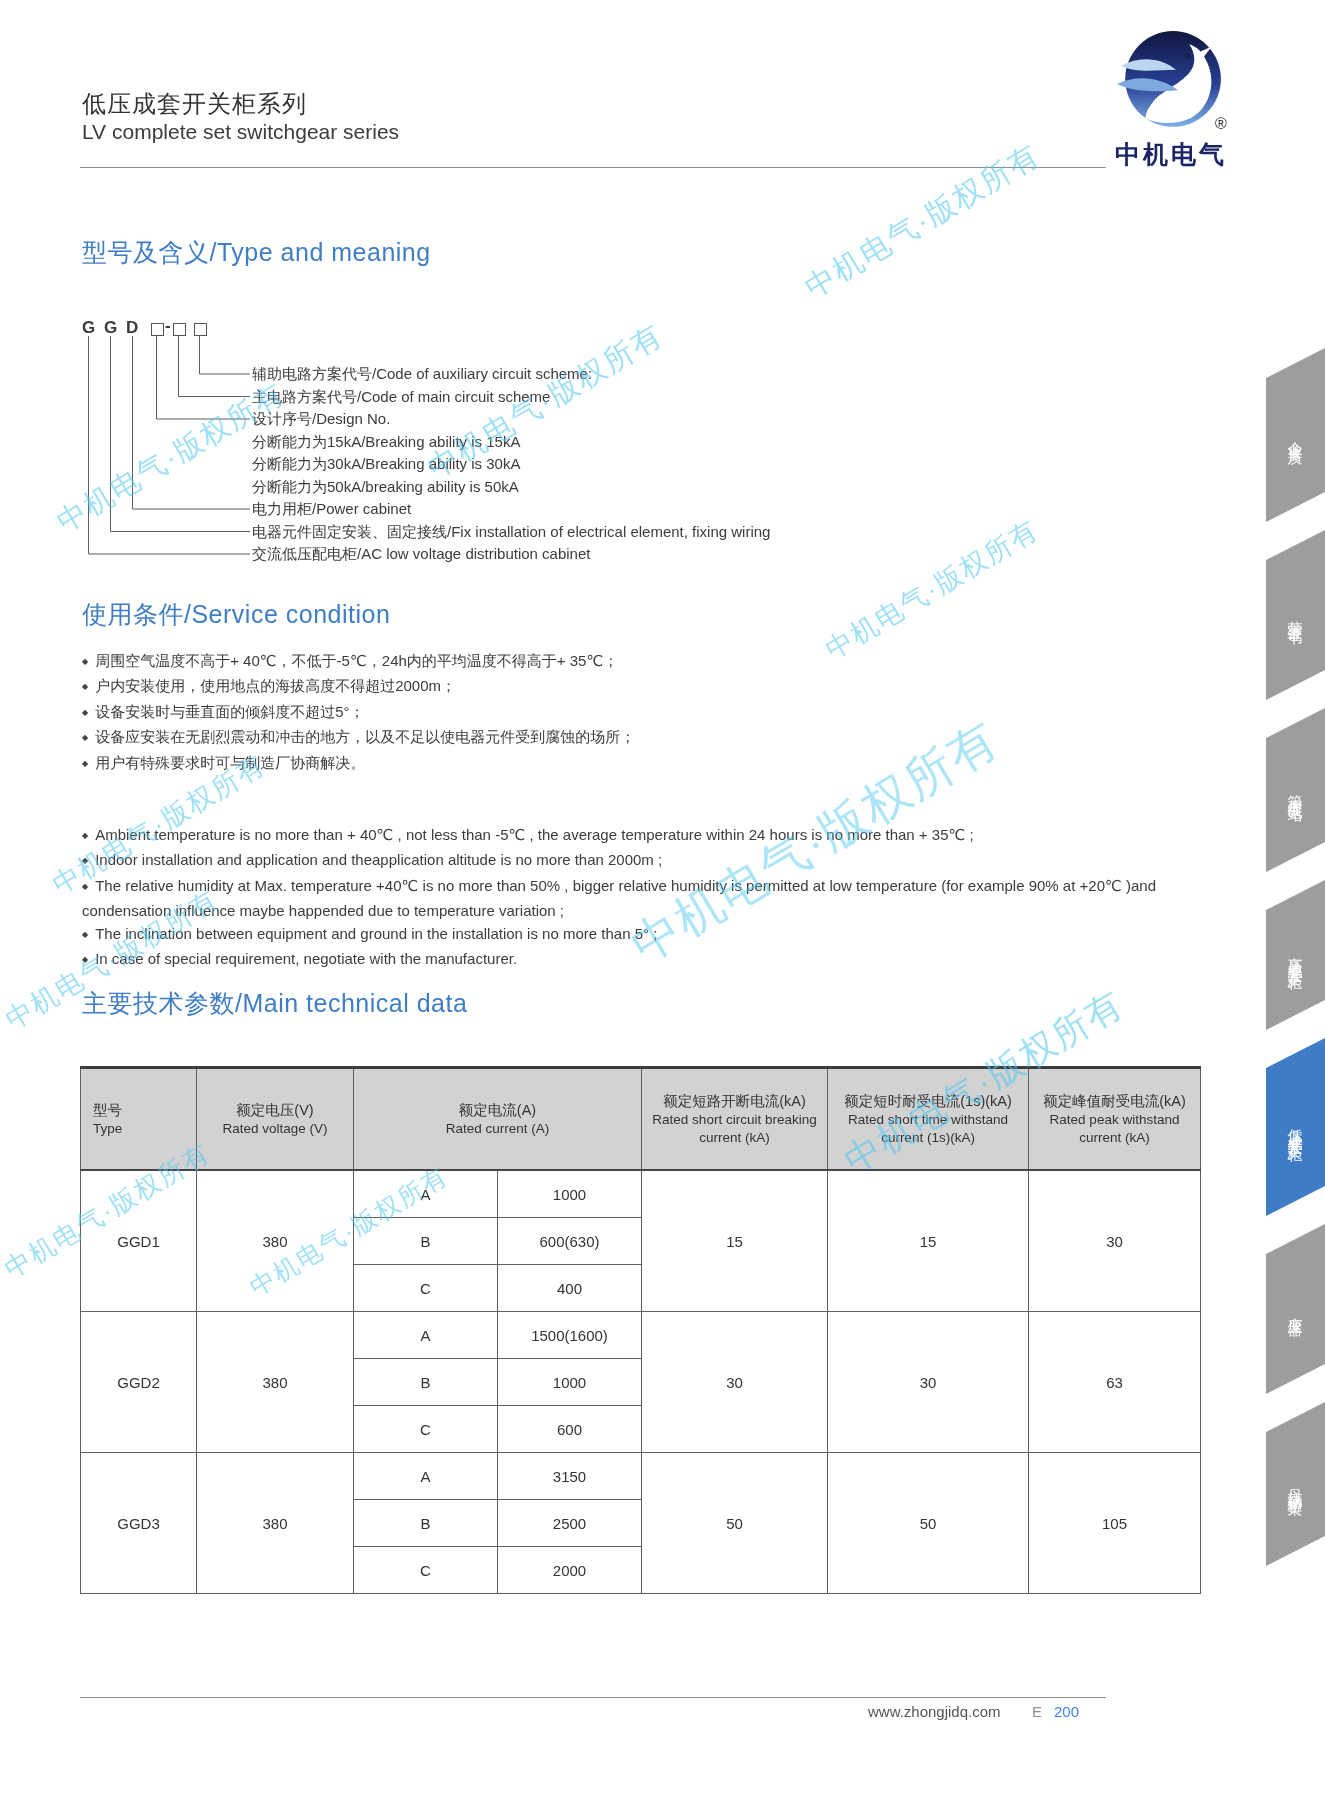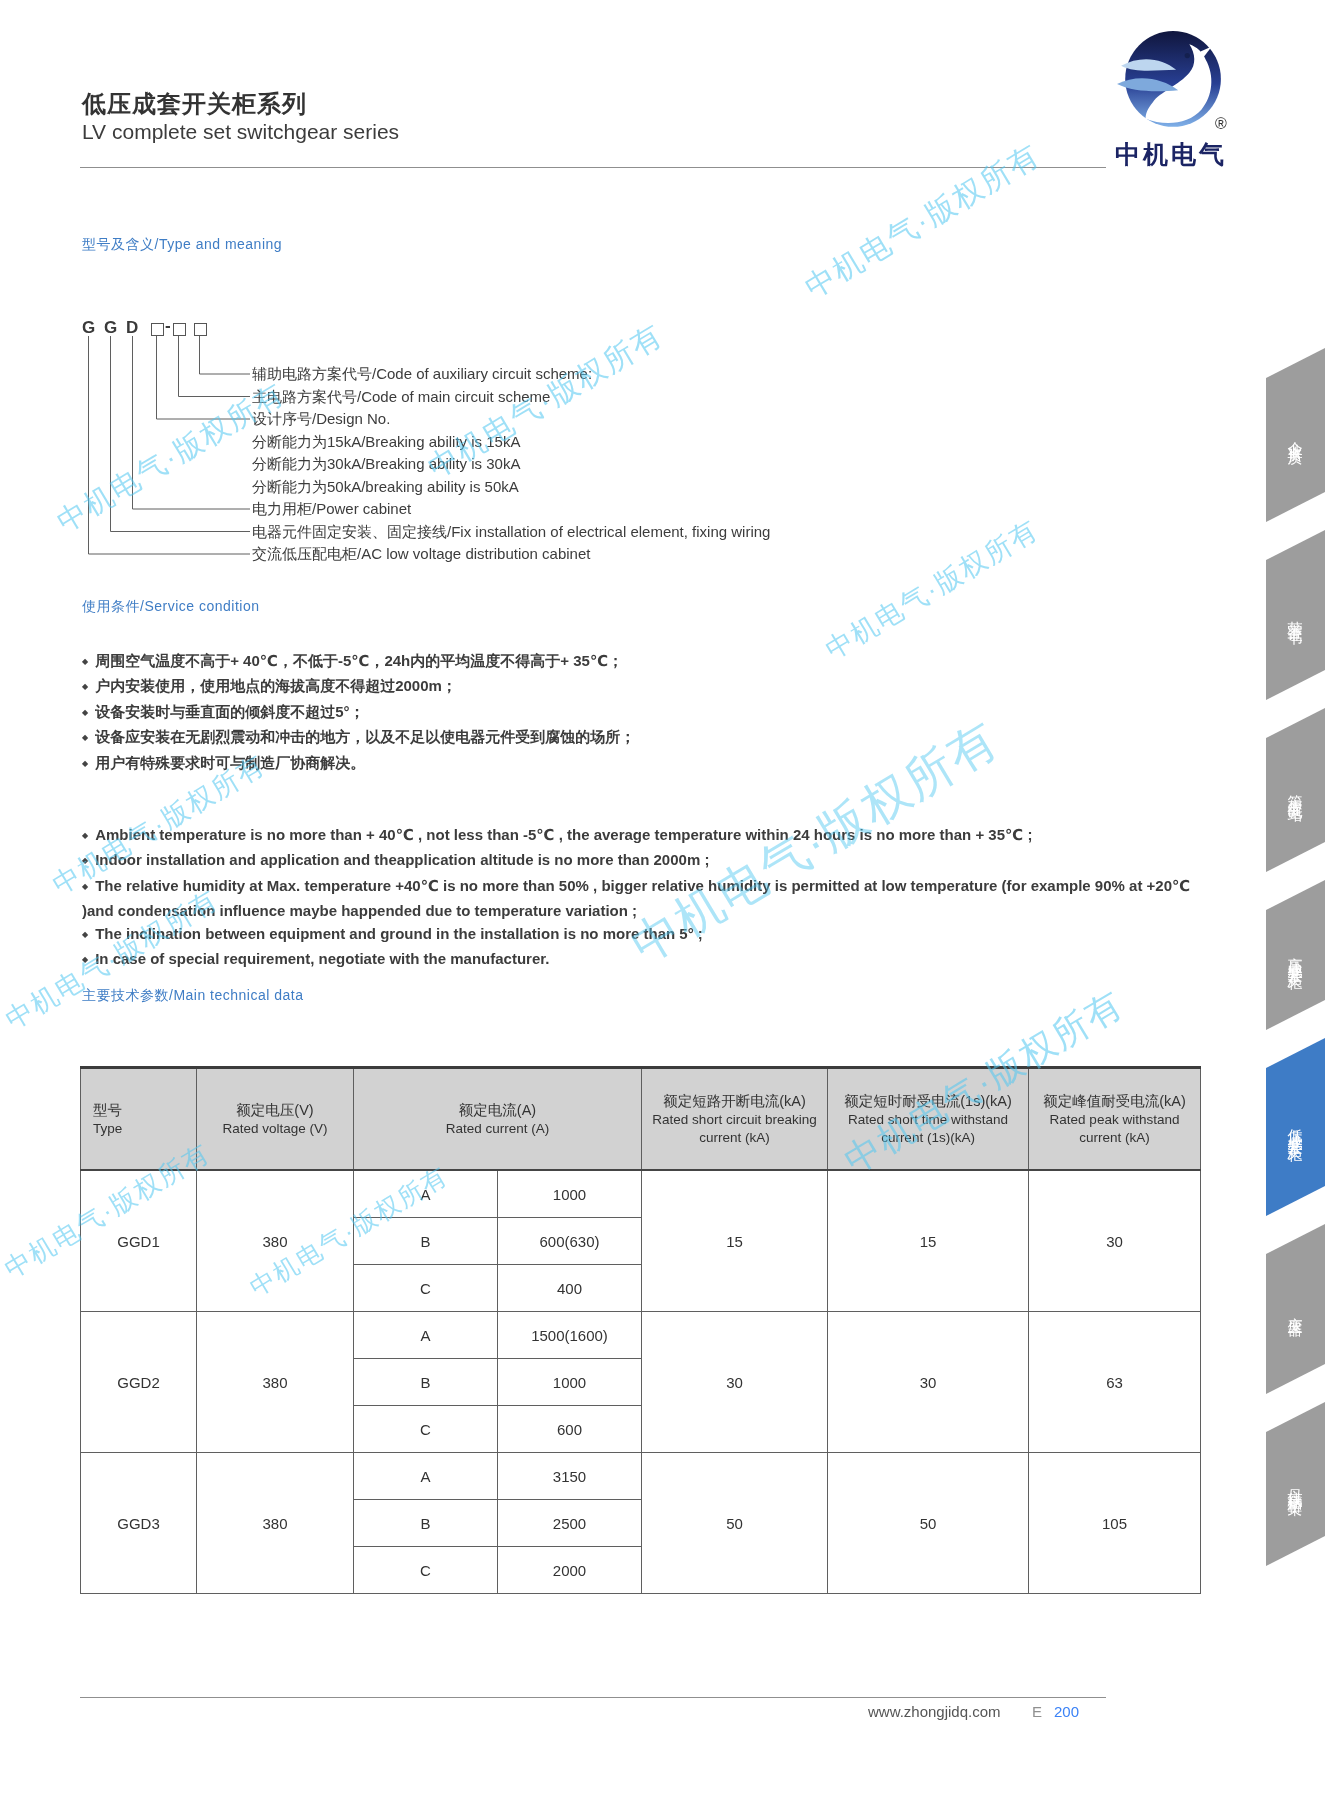--- a/index.html
+++ b/index.html
@@ -1,42 +1,42 @@
 <!DOCTYPE html>
 <html><head>
 <meta charset="utf-8">
 <style>
   html,body{margin:0;padding:0;background:#e8e8e8;}
   .page{position:relative;width:1325px;height:1800px;background:#fff;overflow:hidden;
         font-family:"Liberation Sans","DejaVu Sans",sans-serif;color:#3a3a3a;}
   .abs{position:absolute;}
 
   
-  .title-cn{left:82px;top:88px;font-size:24px;font-weight:700;color:#333;letter-spacing:1px;}
+  .title-cn{left:82px;top:88px;font-size:24px;font-weight:400;color:#333;letter-spacing:1px;}
   .title-en{left:82px;top:120px;font-size:21px;color:#3c3c3c;text-align:center;}
   .header-rule{left:80px;top:167px;width:1026px;height:1px;background:#8f8f8f;}
 
   
   .logo{left:1115px;top:25px;width:140px;height:150px;}
   .logo-reg{position:absolute;left:100px;top:90px;font-size:16px;color:#333;}
   .logo-text{position:absolute;left:0px;top:113px;width:135px;font-size:25px;font-weight:bold;
              color:#1b2464;letter-spacing:3px;white-space:nowrap;}
 
   
-  .sec-head{font-size:14px;color:#3f7dc5;letter-spacing:0.5px;text-align:right;}
+  .sec-head{font-size:25px;color:#3f7dc5;letter-spacing:0.5px;text-align:right;}
 
   
   .code-sym{position:absolute;top:318px;font-size:17px;font-weight:600;color:#3a3a3a;}
   .code-box{position:absolute;top:323px;width:11px;height:11px;border:1px solid #555;}
   .diagram-labels{left:252px;top:363px;width:860px;}
   .diagram-labels .row{height:22.5px;line-height:22.5px;font-size:15px;color:#3c3c3c;white-space:nowrap;}
 
   
   .bullets{width:1115px;margin:0;padding:0;list-style:none;}
-  .bullets li{line-height:22.4px;font-size:15px;color:#3c3c3c;font-weight:bold;}
+  .bullets li{line-height:22.4px;font-size:15px;color:#3c3c3c;}
   .blt{font-size:8px;margin-right:7px;position:relative;top:-2px;color:#444;}
 
   
   .spec-table{position:absolute;left:80px;top:1066px;width:1120px;border-collapse:collapse;
               table-layout:fixed;border-top:3px solid #3c3c3c;}
   .spec-table th,.spec-table td{border:1px solid #5f5f5f;text-align:center;color:#333;}
   .spec-table thead th{background:#d2d2d2;height:96px;font-weight:normal;border-bottom:2px solid #454545;padding:2px;}
   .spec-table thead .cn{font-size:14.5px;line-height:20px;}
   .spec-table thead .en{font-size:13.5px;line-height:18px;}
   .spec-table thead th.left{text-align:left;padding-left:12px;}

